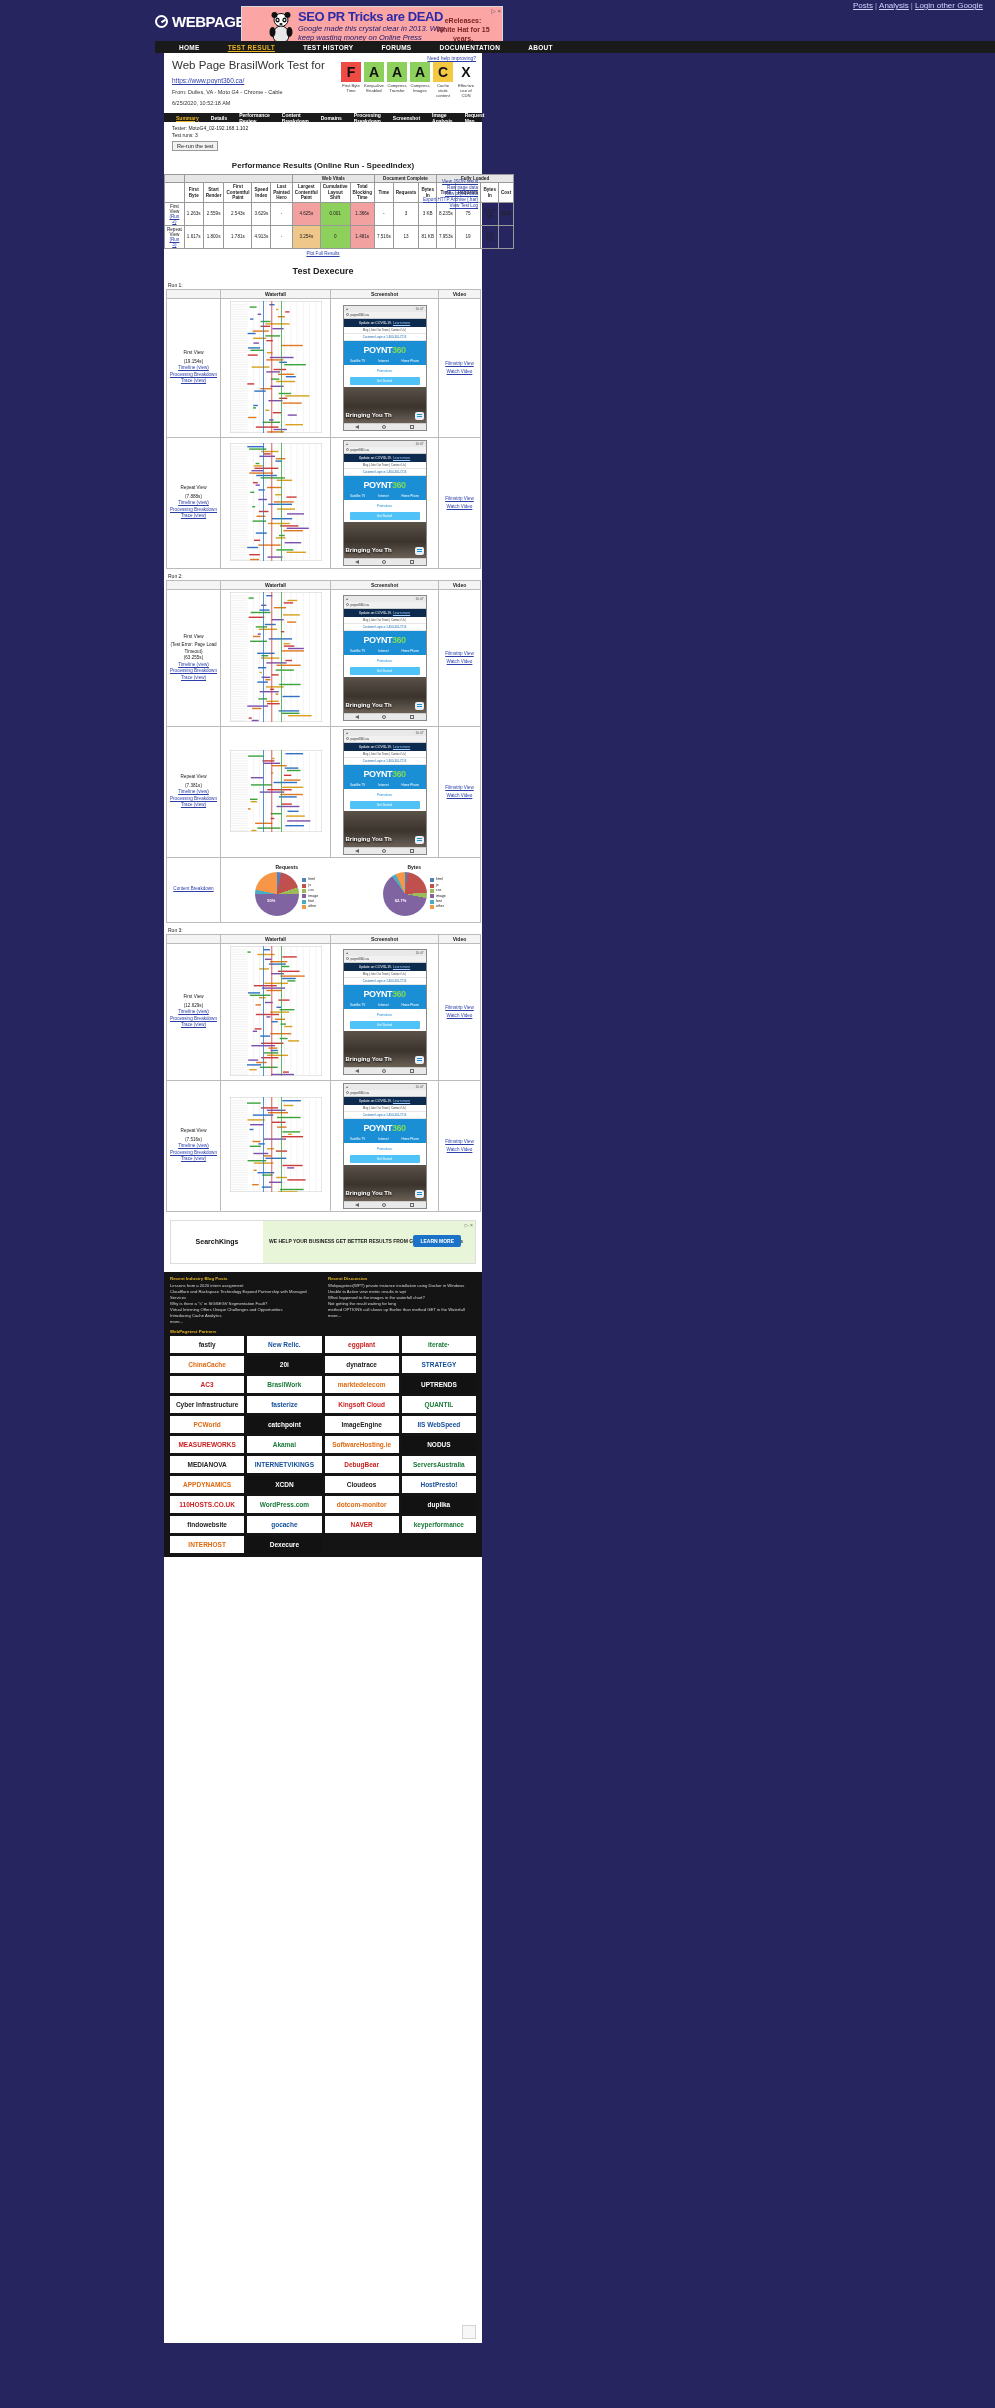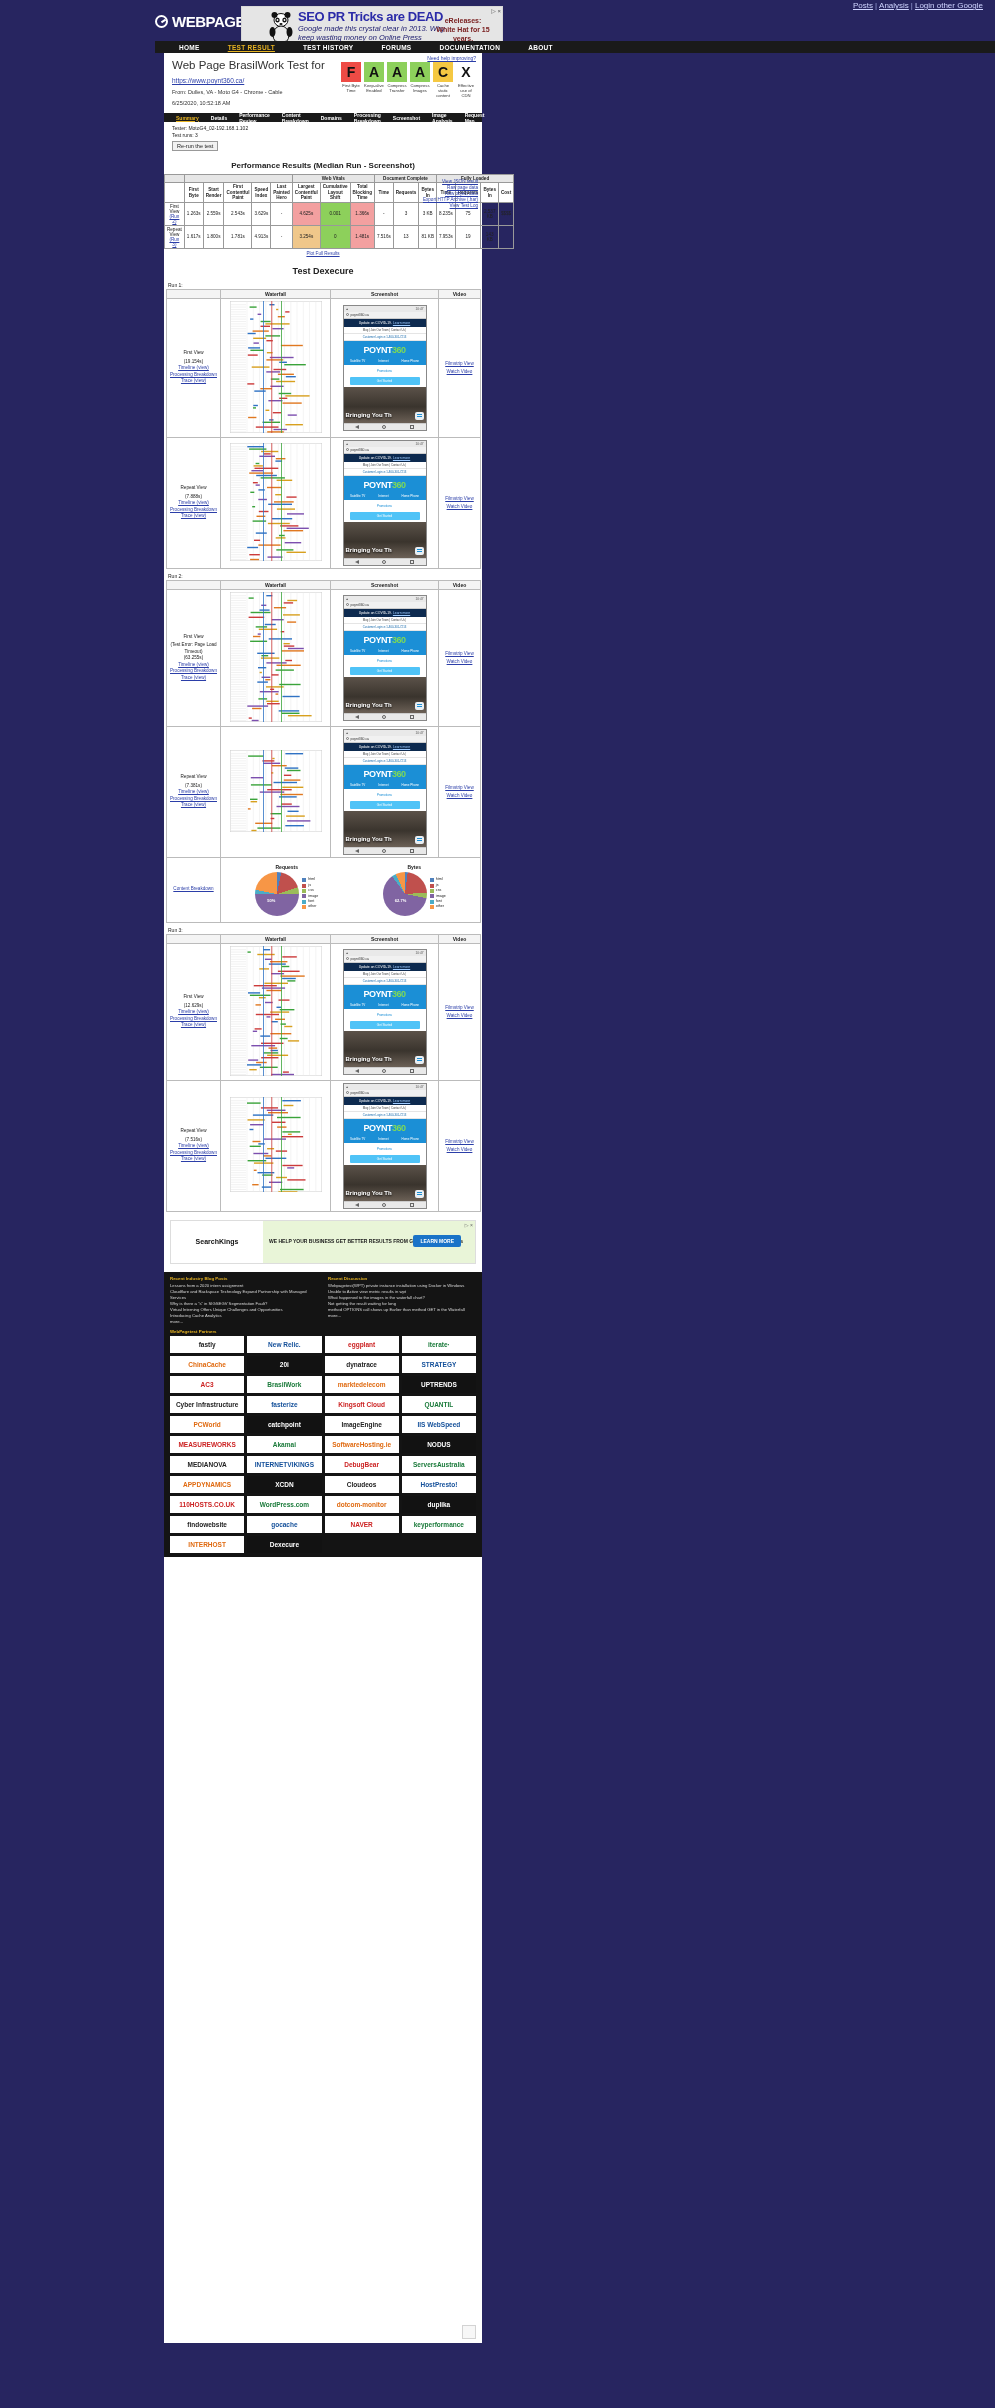--- a/index.html
+++ b/index.html
@@ -23,21 +23,21 @@
           font-weight:bold; font-size:15px; letter-spacing:-0.5px;
           display:flex; align-items:center; gap:4px; }
   .logo .gauge { width:13px; height:13px; border:2px solid #fff; border-radius:50%;
                  position:relative; display:inline-block; }
   .logo .gauge:after{ content:""; position:absolute; left:4px; top:3px; width:5px;height:2px;
                       background:#fff; transform:rotate(-35deg); }
   .logo .w1 { color:#fff; }
   .logo .w2 { color:#bfc2e8; }
 
   .adbanner { position:absolute; left:241px; top:6px; width:262px; height:42px;
-              background:#e5e5e5; border:1px solid #d8d8d8; overflow:hidden; }
+              background:#fca5a5; border:1px solid #d8d8d8; overflow:hidden; }
   .adbanner .adx { position:absolute; right:1px; top:0; font-size:6px; color:#555; }
   .ad-panda { position:absolute; left:26px; top:4px; width:26px; height:34px; }
   .ad-title { position:absolute; left:56px; top:2px; font-size:13px; font-weight:bold;
               color:#2b2ba8; letter-spacing:-0.4px; }
   .ad-sub { position:absolute; left:56px; top:17px; font-size:7.5px; font-style:italic;
             color:#1b1b6e; line-height:9px; width:160px; }
   .ad-right { position:absolute; right:4px; top:9px; width:70px; text-align:center;
               font-size:7px; color:#7a2020; font-weight:bold; line-height:9px;}
   .ad-right .u { text-decoration:underline; }
 
@@ -290,21 +290,21 @@
     <div class="rerun">Re-run the test</div>
     <div class="sidelinks" id="sidelinks">
         <div><a href="#">View JSON result</a></div>
         <div><a href="#">Raw page data</a></div>
         <div><a href="#">Raw object data</a></div>
         <div><a href="#">Export HTTP Archive (.har)</a></div>
         <div><a href="#">View Test Log</a></div>
       </div>
   </div>
 
-  <h2 class="sect">Performance Results (Median Run - Screenshot)</h2>
+  <h2 class="sect">Performance Results (Online Run - SpeedIndex)</h2>
   <table class="results" id="restable">
       <tbody>
         <tr>
           <th class="grp" colspan="1">&nbsp;</th>
           <th class="grp" colspan="5">&nbsp;</th>
           <th class="grp" colspan="3">Web Vitals</th>
           <th class="grp" colspan="3">Document Complete</th>
           <th class="grp" colspan="4">Fully Loaded</th>
         </tr>
         <tr>

